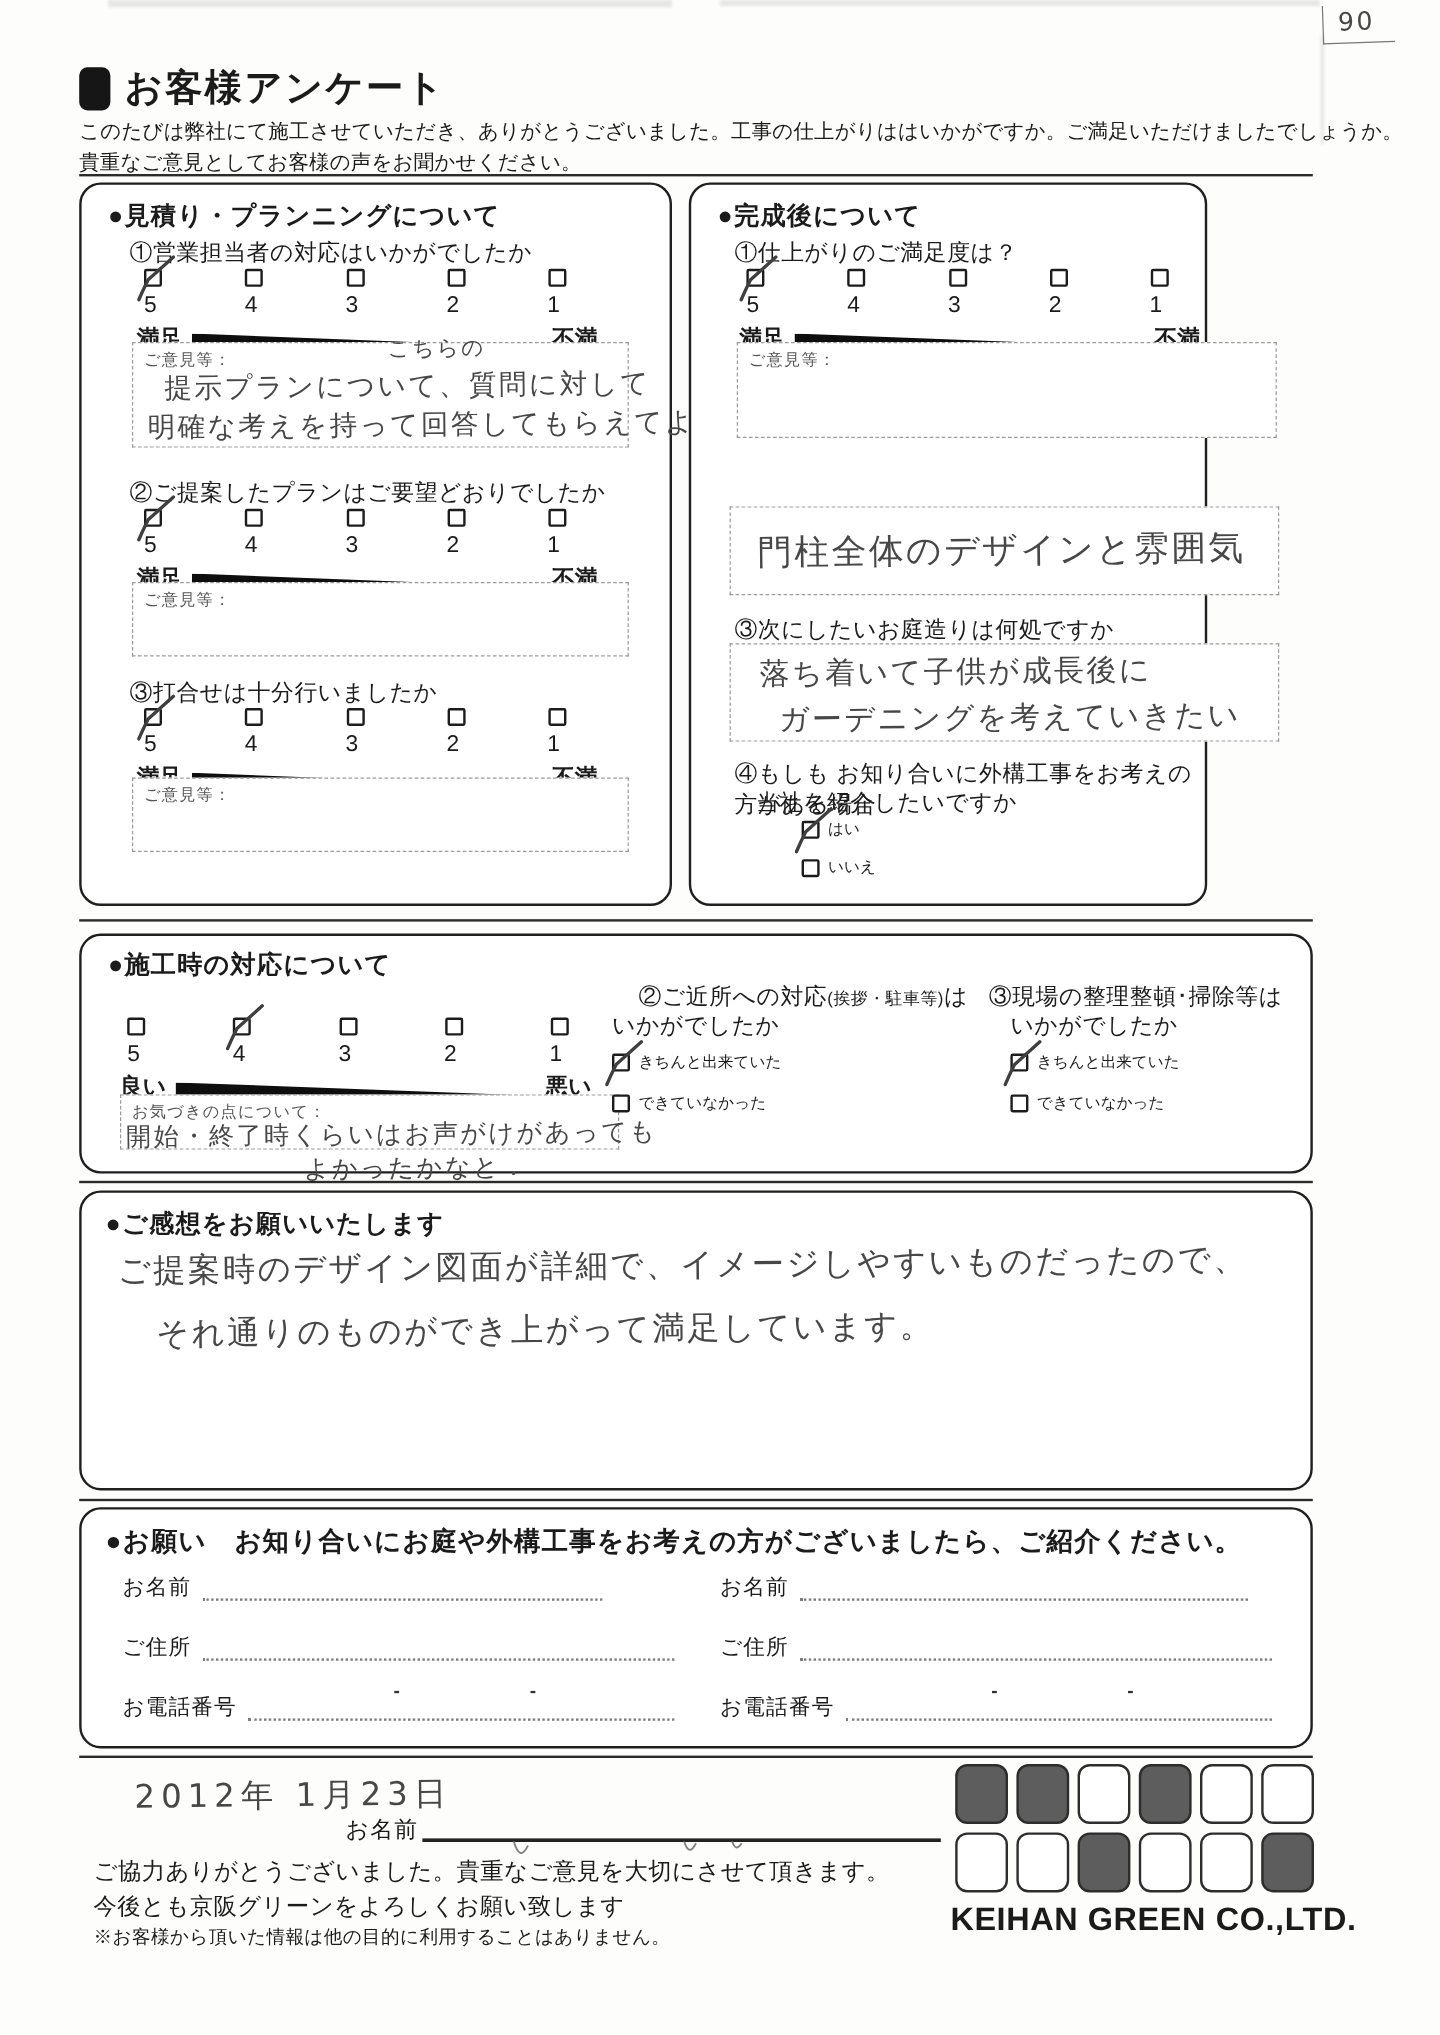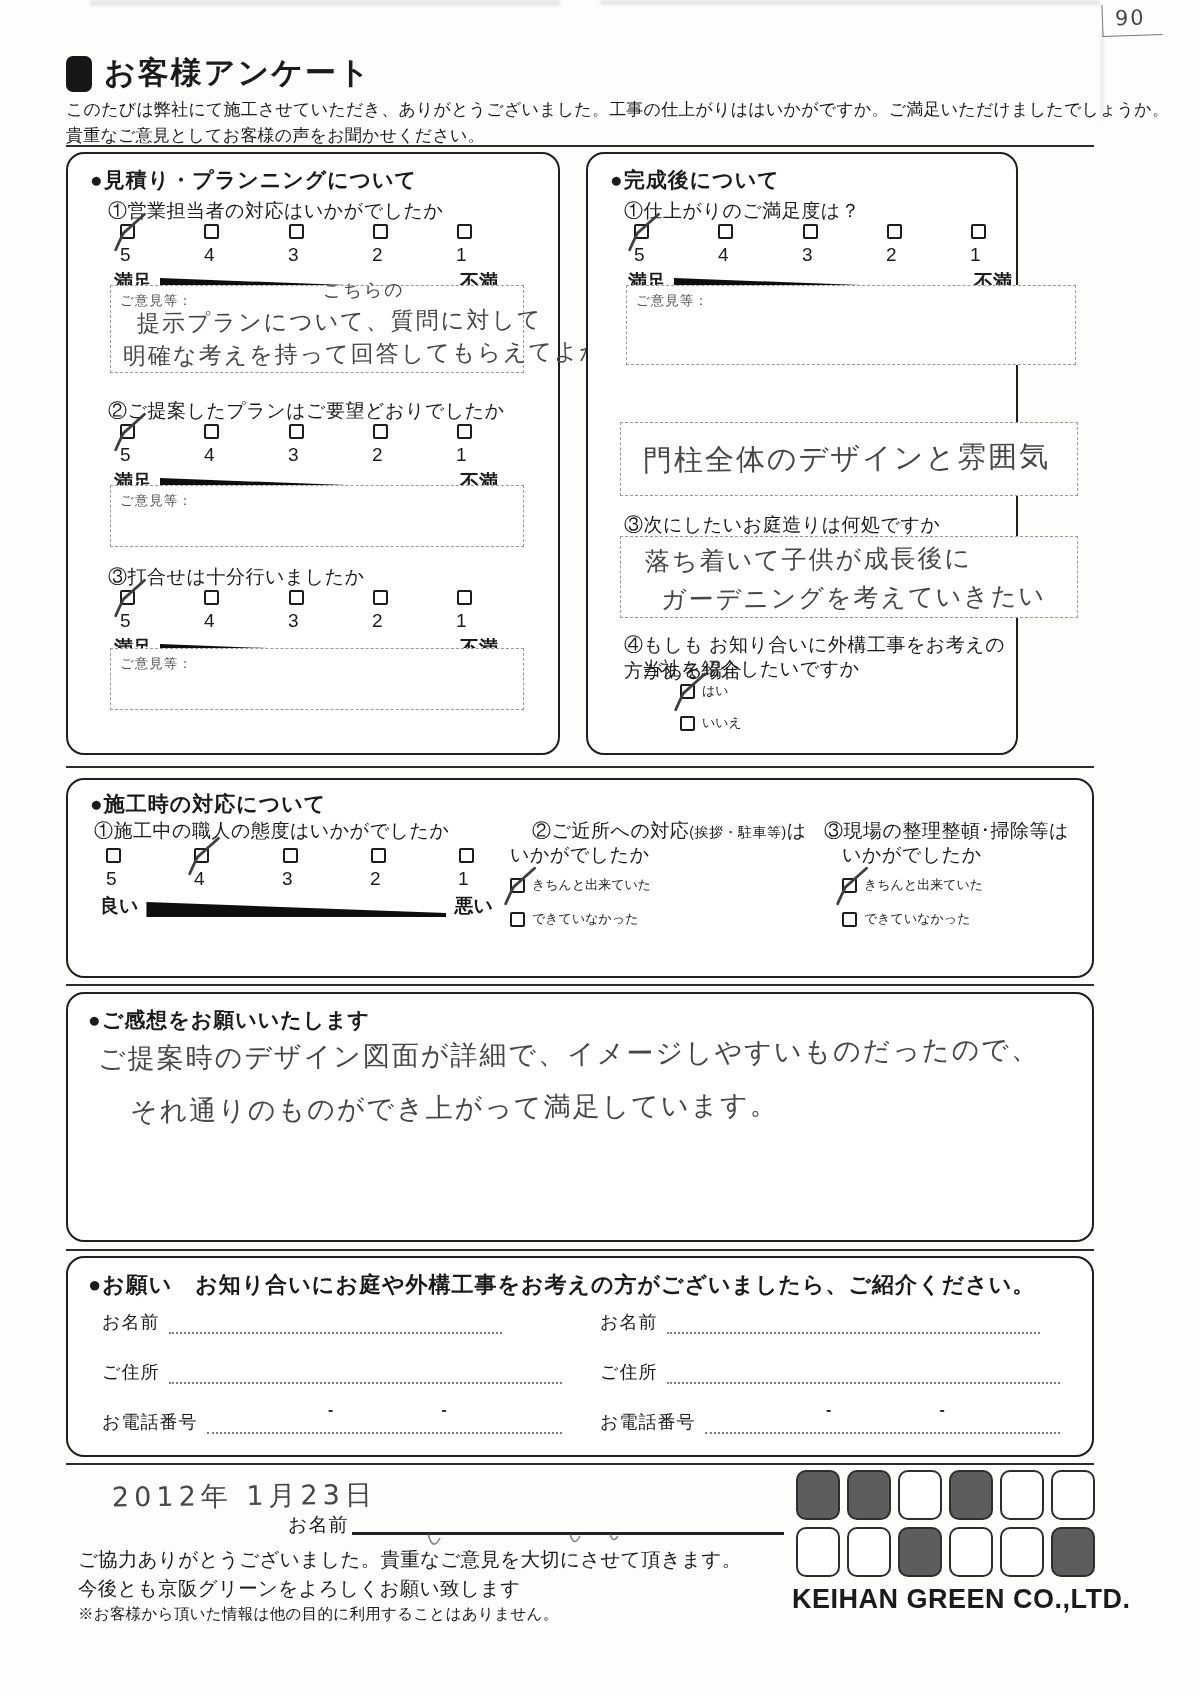--- a/index.html
+++ b/index.html
@@ -165,21 +165,21 @@
         <span>満足</span>
         <div class="wedge"></div>
         <span>不満</span>
       </div>
     </div>
     <div class="comment" style="left:42px;top:494px;width:414px;height:62px;">
       <span class="c-label">ご意見等：</span>
     </div>
   </div>
 
-  <div class="box" style="left:574px;top:152px;width:432px;height:603px;margin-left:12px;">
+  <div class="box" style="left:574px;top:152px;width:432px;height:603px;">
     <div class="sec-title" style="left:22px;top:12px;">●完成後について</div>
 
     <div class="q-label" style="left:36px;top:44px;">①仕上がりのご満足度は？</div>
     <div class="scale" style="left:46px;top:70px;">
       <div class="cb-row">
         <span class="cb">
             <svg class="check" viewBox="0 0 32 36">
               <path d="M4 34 Q7 27 11 19 L30 2"></path>
             </svg>
           </span>
@@ -229,21 +229,20 @@
       <span class="cb"></span>
       <span>いいえ</span>
     </div>
   </div>
 
   <div class="rule" style="left:66px;top:766px;width:1028px;"></div>
 
   <div class="box" style="left:66px;top:778px;width:1028px;height:200px;">
     <div class="sec-title" style="left:22px;top:10px;">●施工時の対応について</div>
 
-    <div class="q-label" style="left:26px;top:38px;">①施工中の職人の態度はいかがでしたか</div>
     <div class="scale wide" style="left:38px;top:68px;">
       <div class="cb-row">
         <span class="cb"></span>
         <span class="cb">
             <svg class="check" viewBox="0 0 32 36">
               <path d="M4 34 Q7 27 11 19 L30 2"></path>
             </svg>
           </span>
         <span class="cb"></span>
         <span class="cb"></span>
@@ -254,20 +253,25 @@
           <span>4</span>
           <span>3</span>
           <span>2</span>
           <span>1</span>
       </div>
       <div class="meter">
         <span>良い</span>
         <div class="wedge"></div>
         <span>悪い</span>
       </div>
+    </div>
+    <div class="comment" style="left:32px;top:132px;width:416px;height:46px;">
+      <span class="c-label">お気づきの点について：</span>
+      <span class="hw" style="left:4px;top:18px;font-size:21px;">開始・終了時くらいはお声がけがあっても</span>
+      <span class="hw" style="left:152px;top:46px;font-size:21px;">よかったかなと．</span>
     </div>
 
     <div class="q-label" style="left:424px;top:38px;margin-left:40px;"><span>②ご近所への対応</span><span class="small">(挨拶・駐車等)</span><span>は</span></div>
     <div class="q-label" style="left:442px;top:62px;">いかがでしたか</div>
     <div class="opt" style="left:442px;top:96px;">
       <span class="cb">
           <svg class="check" viewBox="0 0 32 36">
             <path d="M4 34 Q7 27 11 19 L30 2"></path>
           </svg>
         </span>

